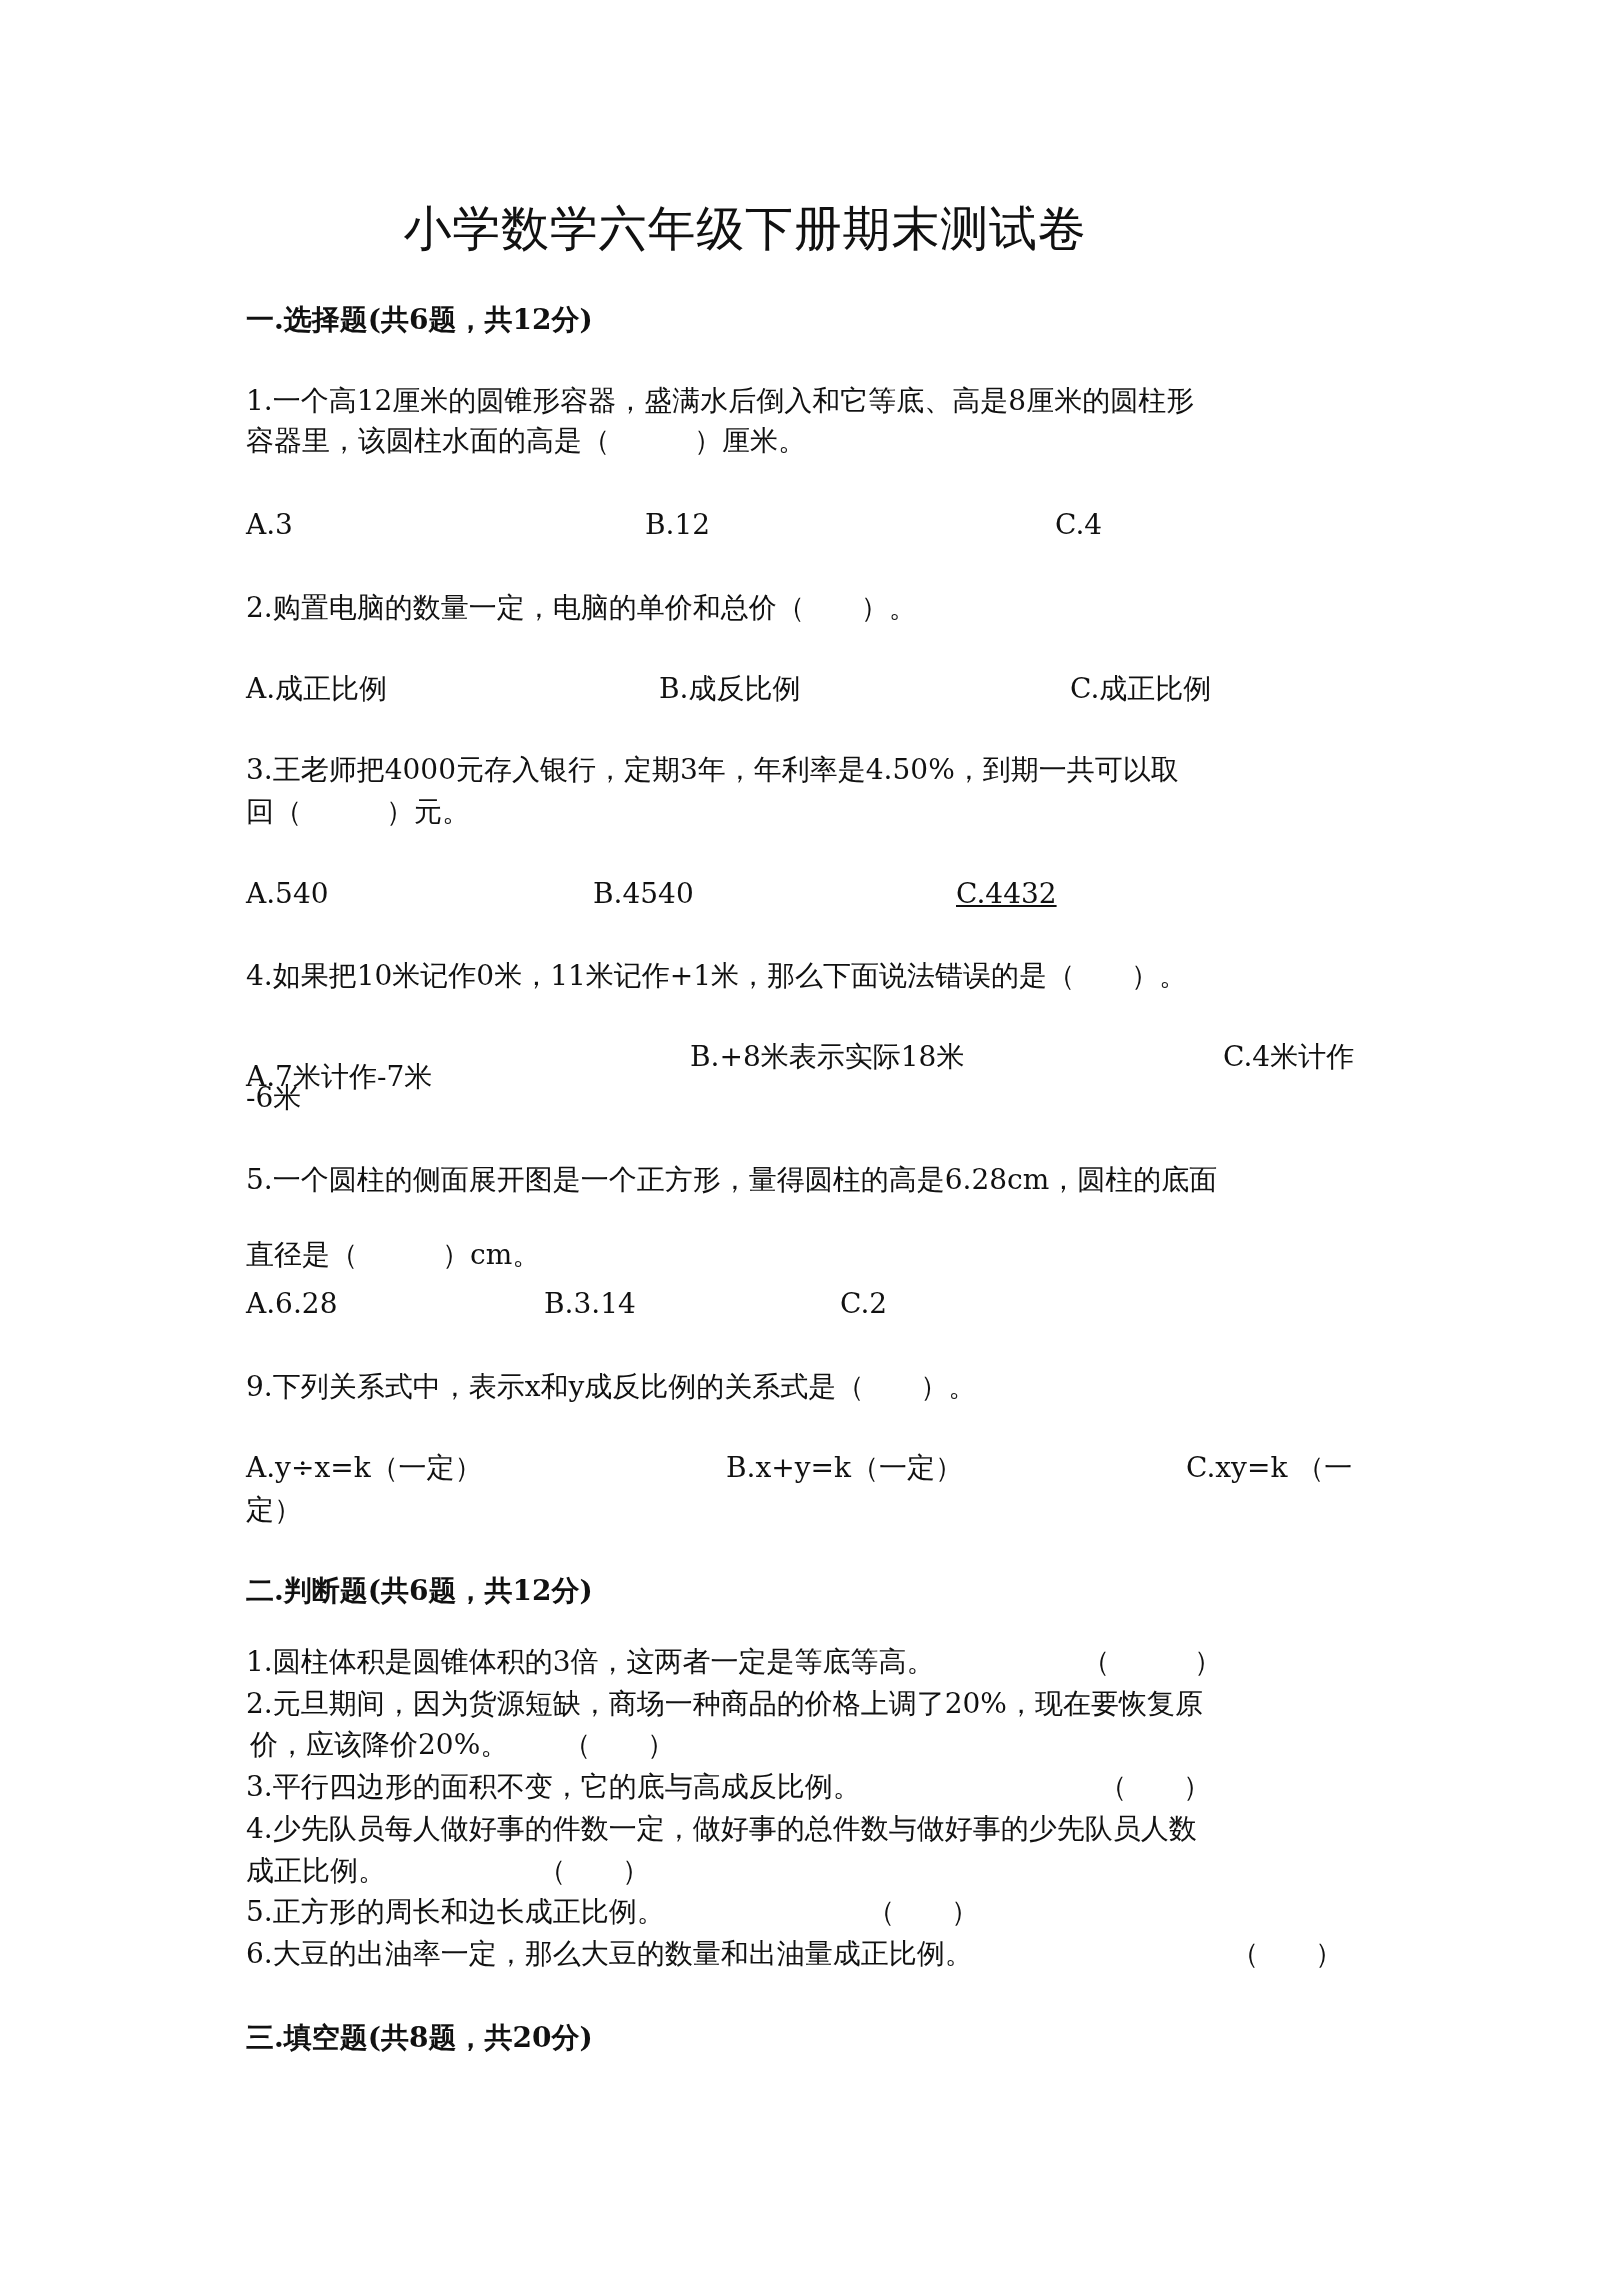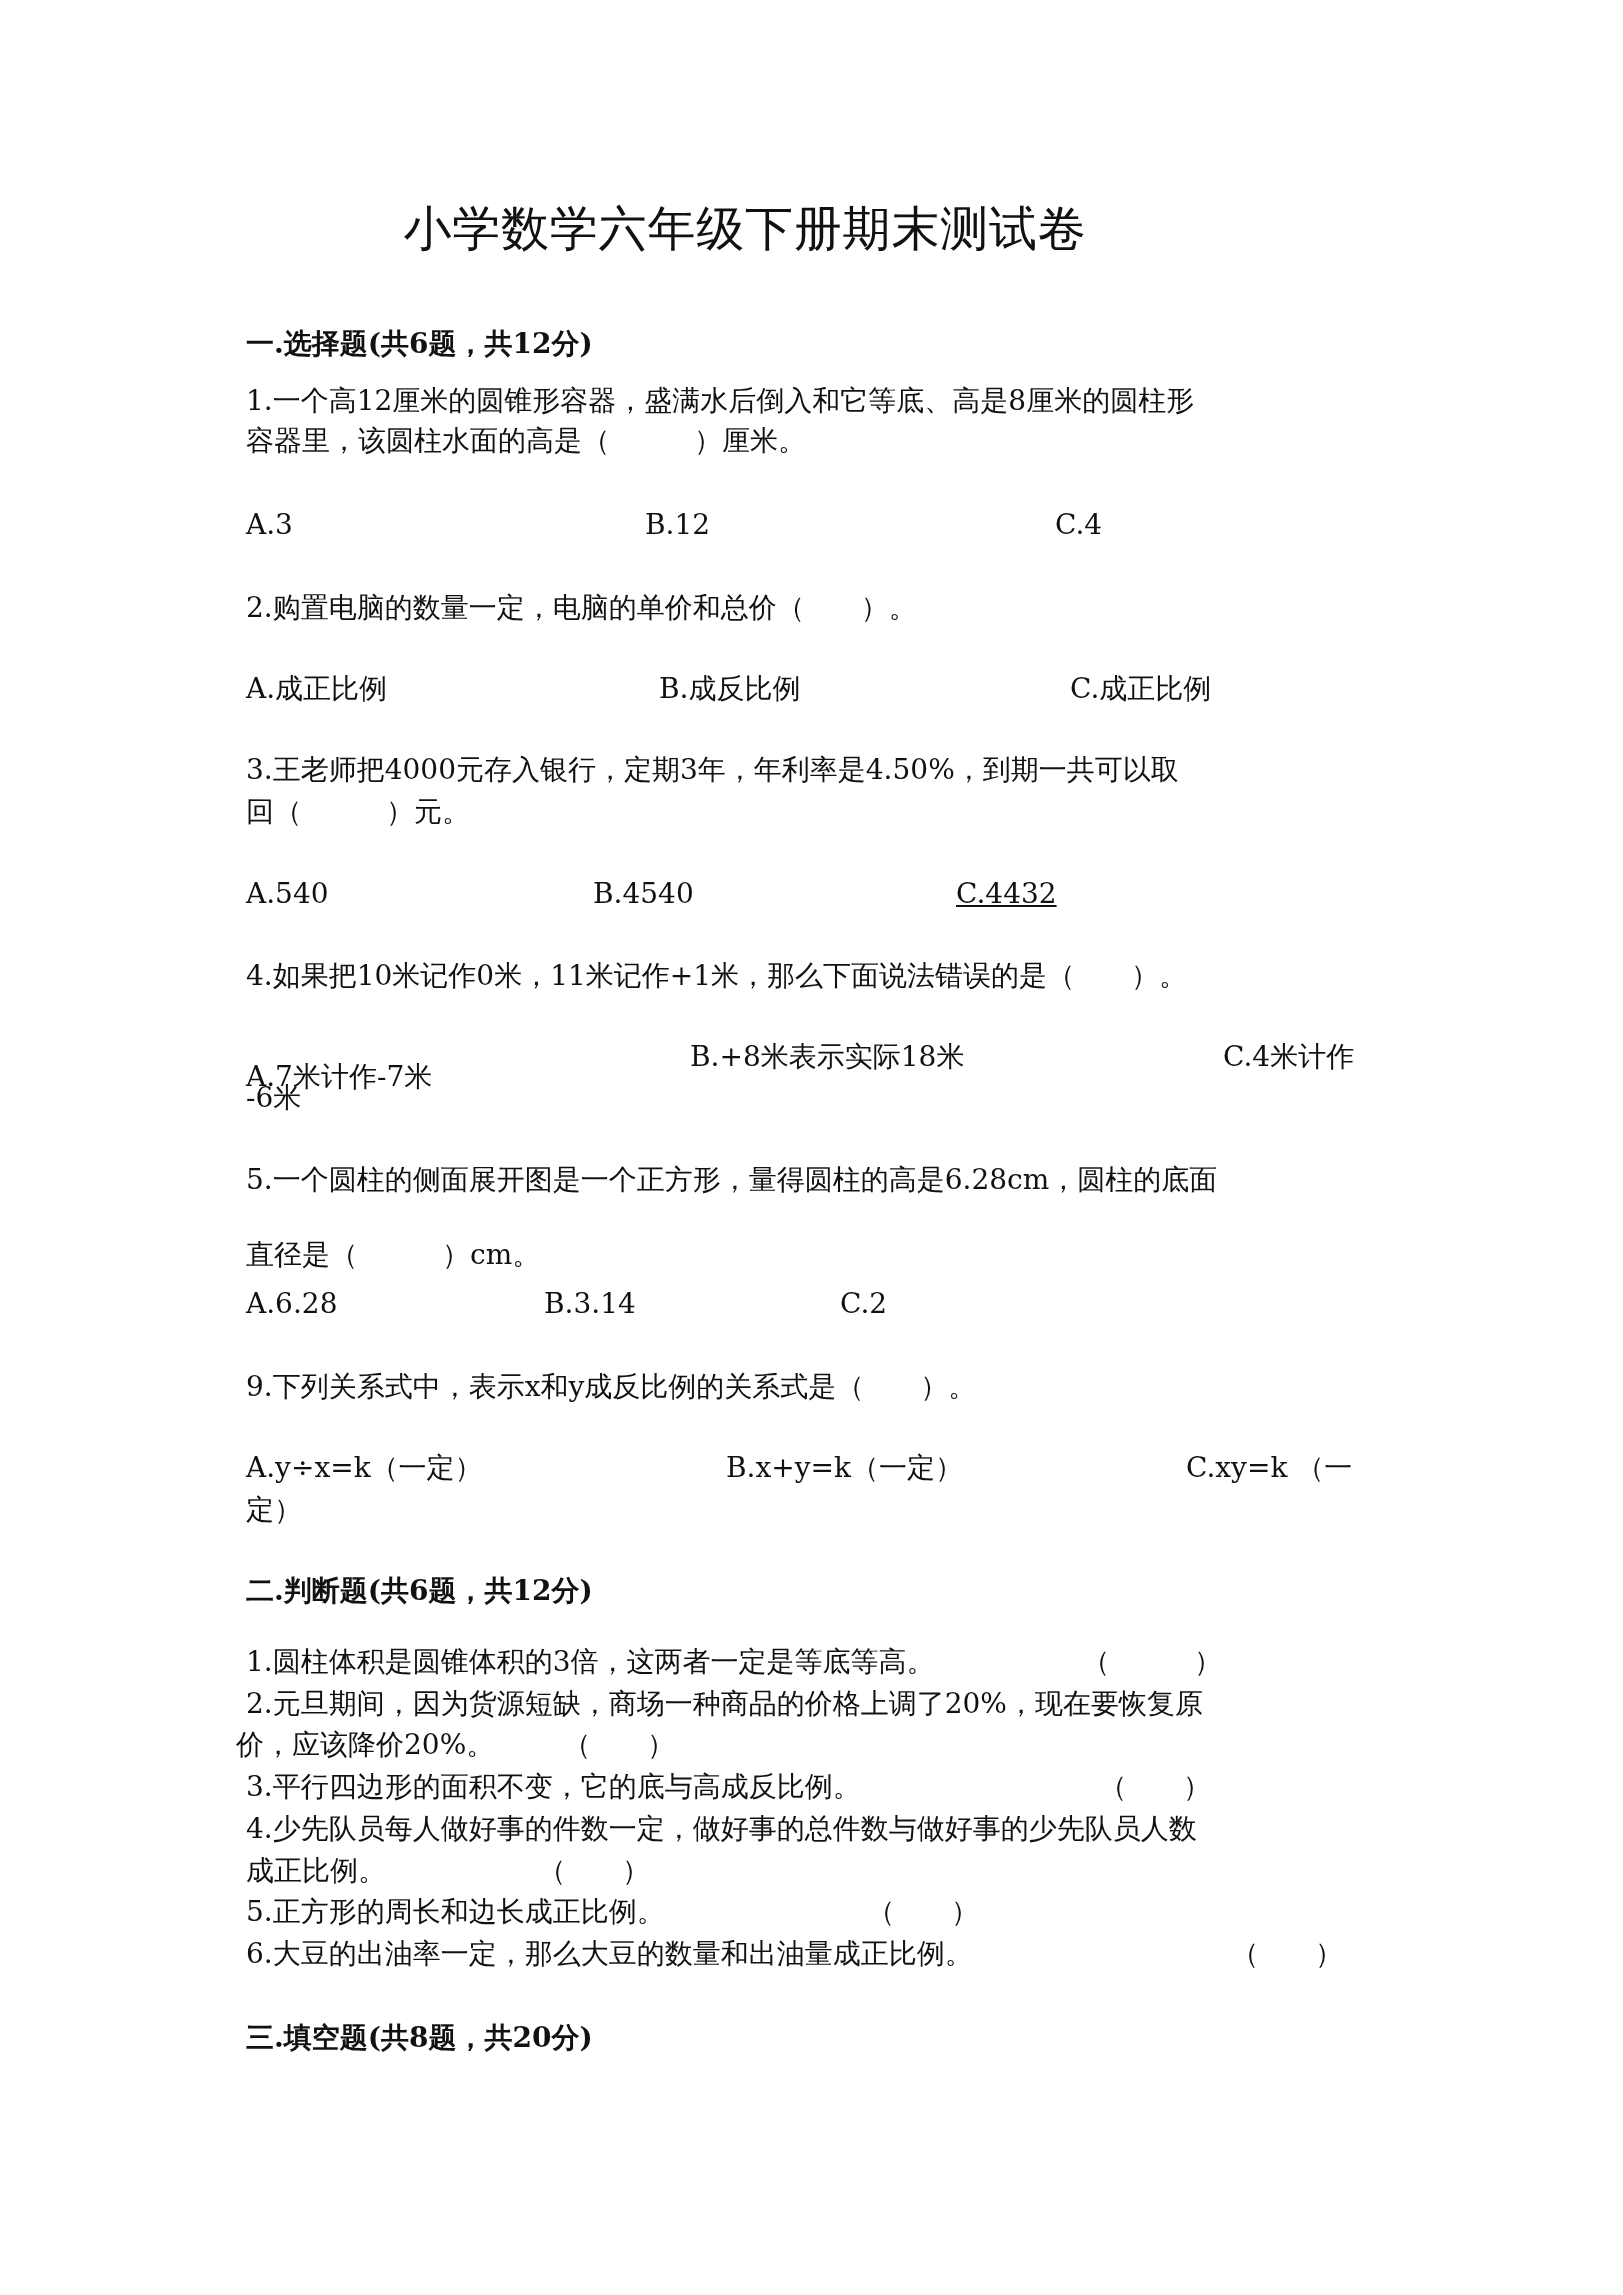--- a/index.html
+++ b/index.html
@@ -8,21 +8,21 @@
   .line { position: absolute; white-space: pre; font-size: 28px; line-height: 41px; height: 41px; }
   .title { position: absolute; left: 0; width: 1490px; top: 201px; text-align: center;
            font-size: 48px; line-height: 54px; letter-spacing: 0.8px; white-space: pre; }
   .section { font-weight: bold; }
 </style>
 </head>
 <body>
 
 <div class="title">小学数学六年级下册期末测试卷</div>
 
-<div class="line section" style="left:246px; top:299px;margin-top:24px;">一.选择题(共6题，共12分)</div>
+<div class="line section" style="left:246px; top:299px;">一.选择题(共6题，共12分)</div>
 
 <div class="line" style="left:246px; top:380px;">1.一个高12厘米的圆锥形容器，盛满水后倒入和它等底、高是8厘米的圆柱形</div>
 <div class="line" style="left:246px; top:420px;">容器里，该圆柱水面的高是（　　　）厘米。</div>
 <div class="line" style="left:246px; top:504px;">A.3</div>
 <div class="line" style="left:645px; top:504px;">B.12</div>
 <div class="line" style="left:1055px; top:504px;">C.4</div>
 
 <div class="line" style="left:246px; top:587px;">2.购置电脑的数量一定，电脑的单价和总价（　　）。</div>
 <div class="line" style="left:246px; top:668px;">A.成正比例</div>
 <div class="line" style="left:659px; top:668px;">B.成反比例</div>
@@ -51,21 +51,21 @@
 <div class="line" style="left:726px; top:1447px;">B.x+y=k（一定）</div>
 <div class="line" style="left:1186px; top:1447px;">C.xy=k （一</div>
 <div class="line" style="left:246px; top:1489px;">定）</div>
 
 <div class="line section" style="left:246px; top:1570px;">二.判断题(共6题，共12分)</div>
 
 <div class="line" style="left:246px; top:1641px;">1.圆柱体积是圆锥体积的3倍，这两者一定是等底等高。</div>
 <div class="line" style="left:1082px; top:1641px;">（　　　）</div>
 
 <div class="line" style="left:246px; top:1683px;">2.元旦期间，因为货源短缺，商场一种商品的价格上调了20%，现在要恢复原</div>
-<div class="line" style="left:236px; top:1724px;">价，应该降价20%。</div>
+<div class="line" style="left:250px; top:1724px;">价，应该降价20%。</div>
 <div class="line" style="left:563px; top:1724px;">（　　）</div>
 
 <div class="line" style="left:246px; top:1766px;">3.平行四边形的面积不变，它的底与高成反比例。</div>
 <div class="line" style="left:1099px; top:1766px;">（　　）</div>
 
 <div class="line" style="left:246px; top:1808px;">4.少先队员每人做好事的件数一定，做好事的总件数与做好事的少先队员人数</div>
 <div class="line" style="left:246px; top:1850px;">成正比例。</div>
 <div class="line" style="left:538px; top:1850px;">（　　）</div>
 
 <div class="line" style="left:246px; top:1891px;">5.正方形的周长和边长成正比例。</div>

